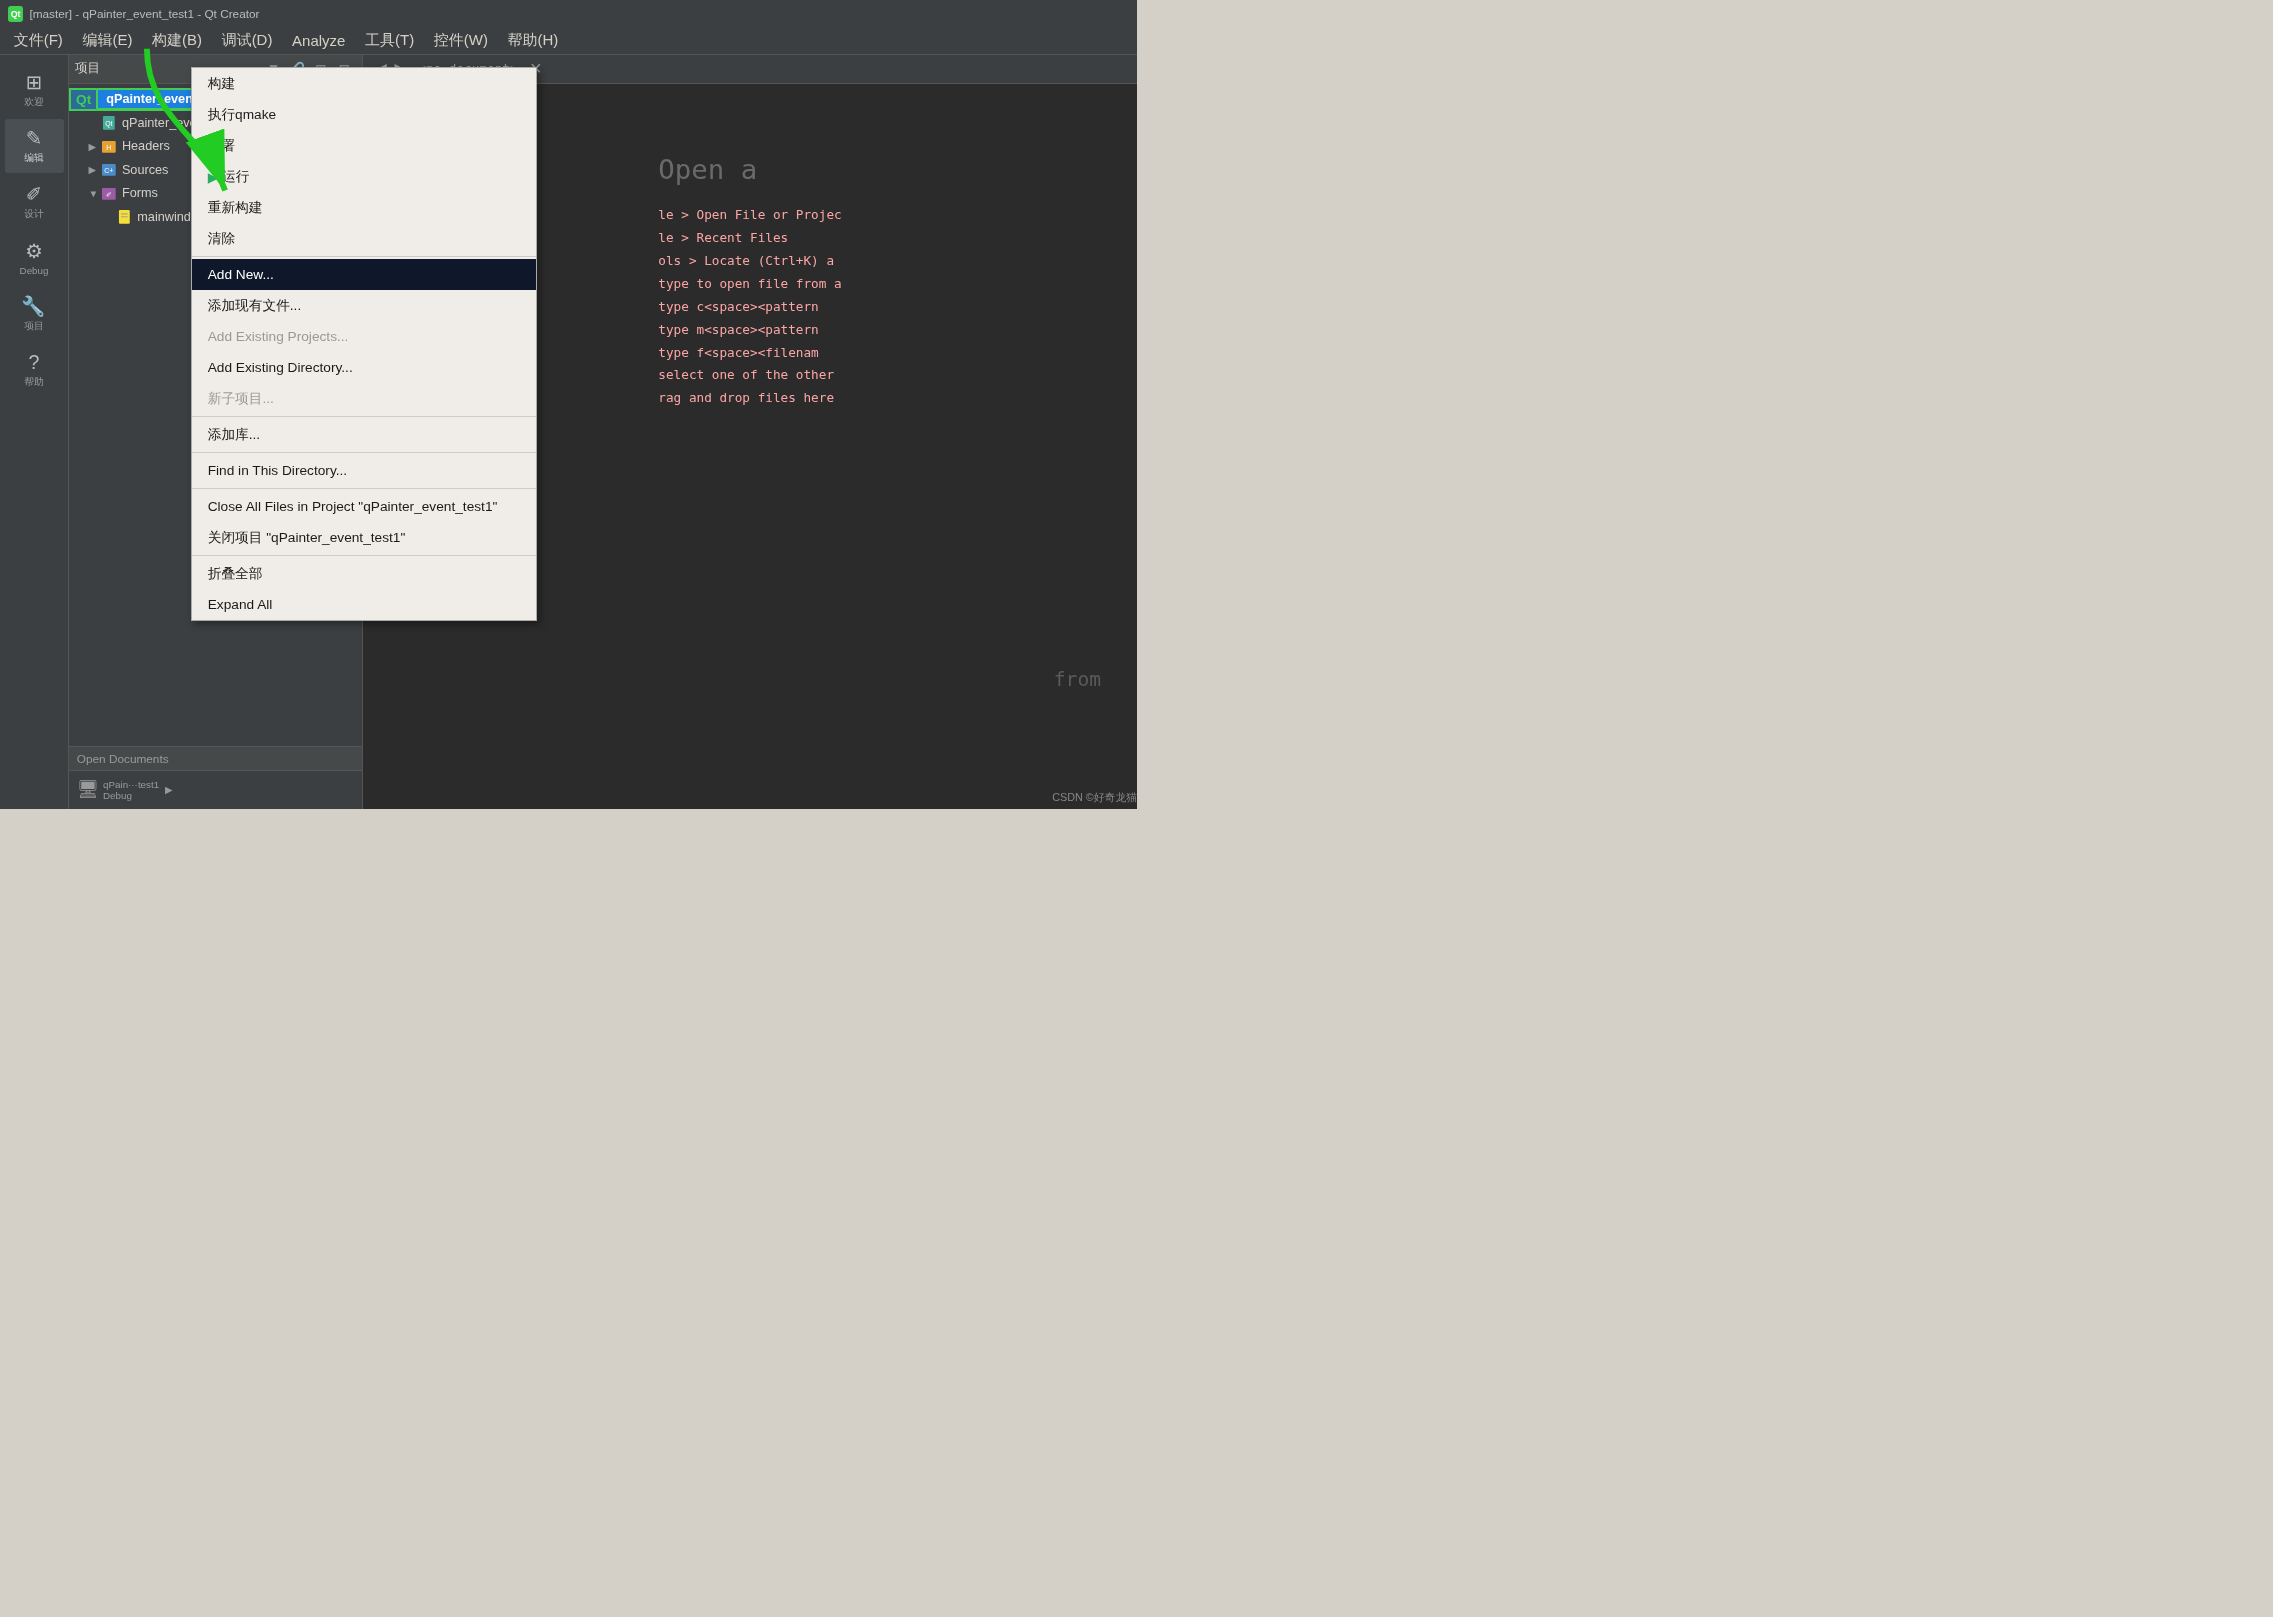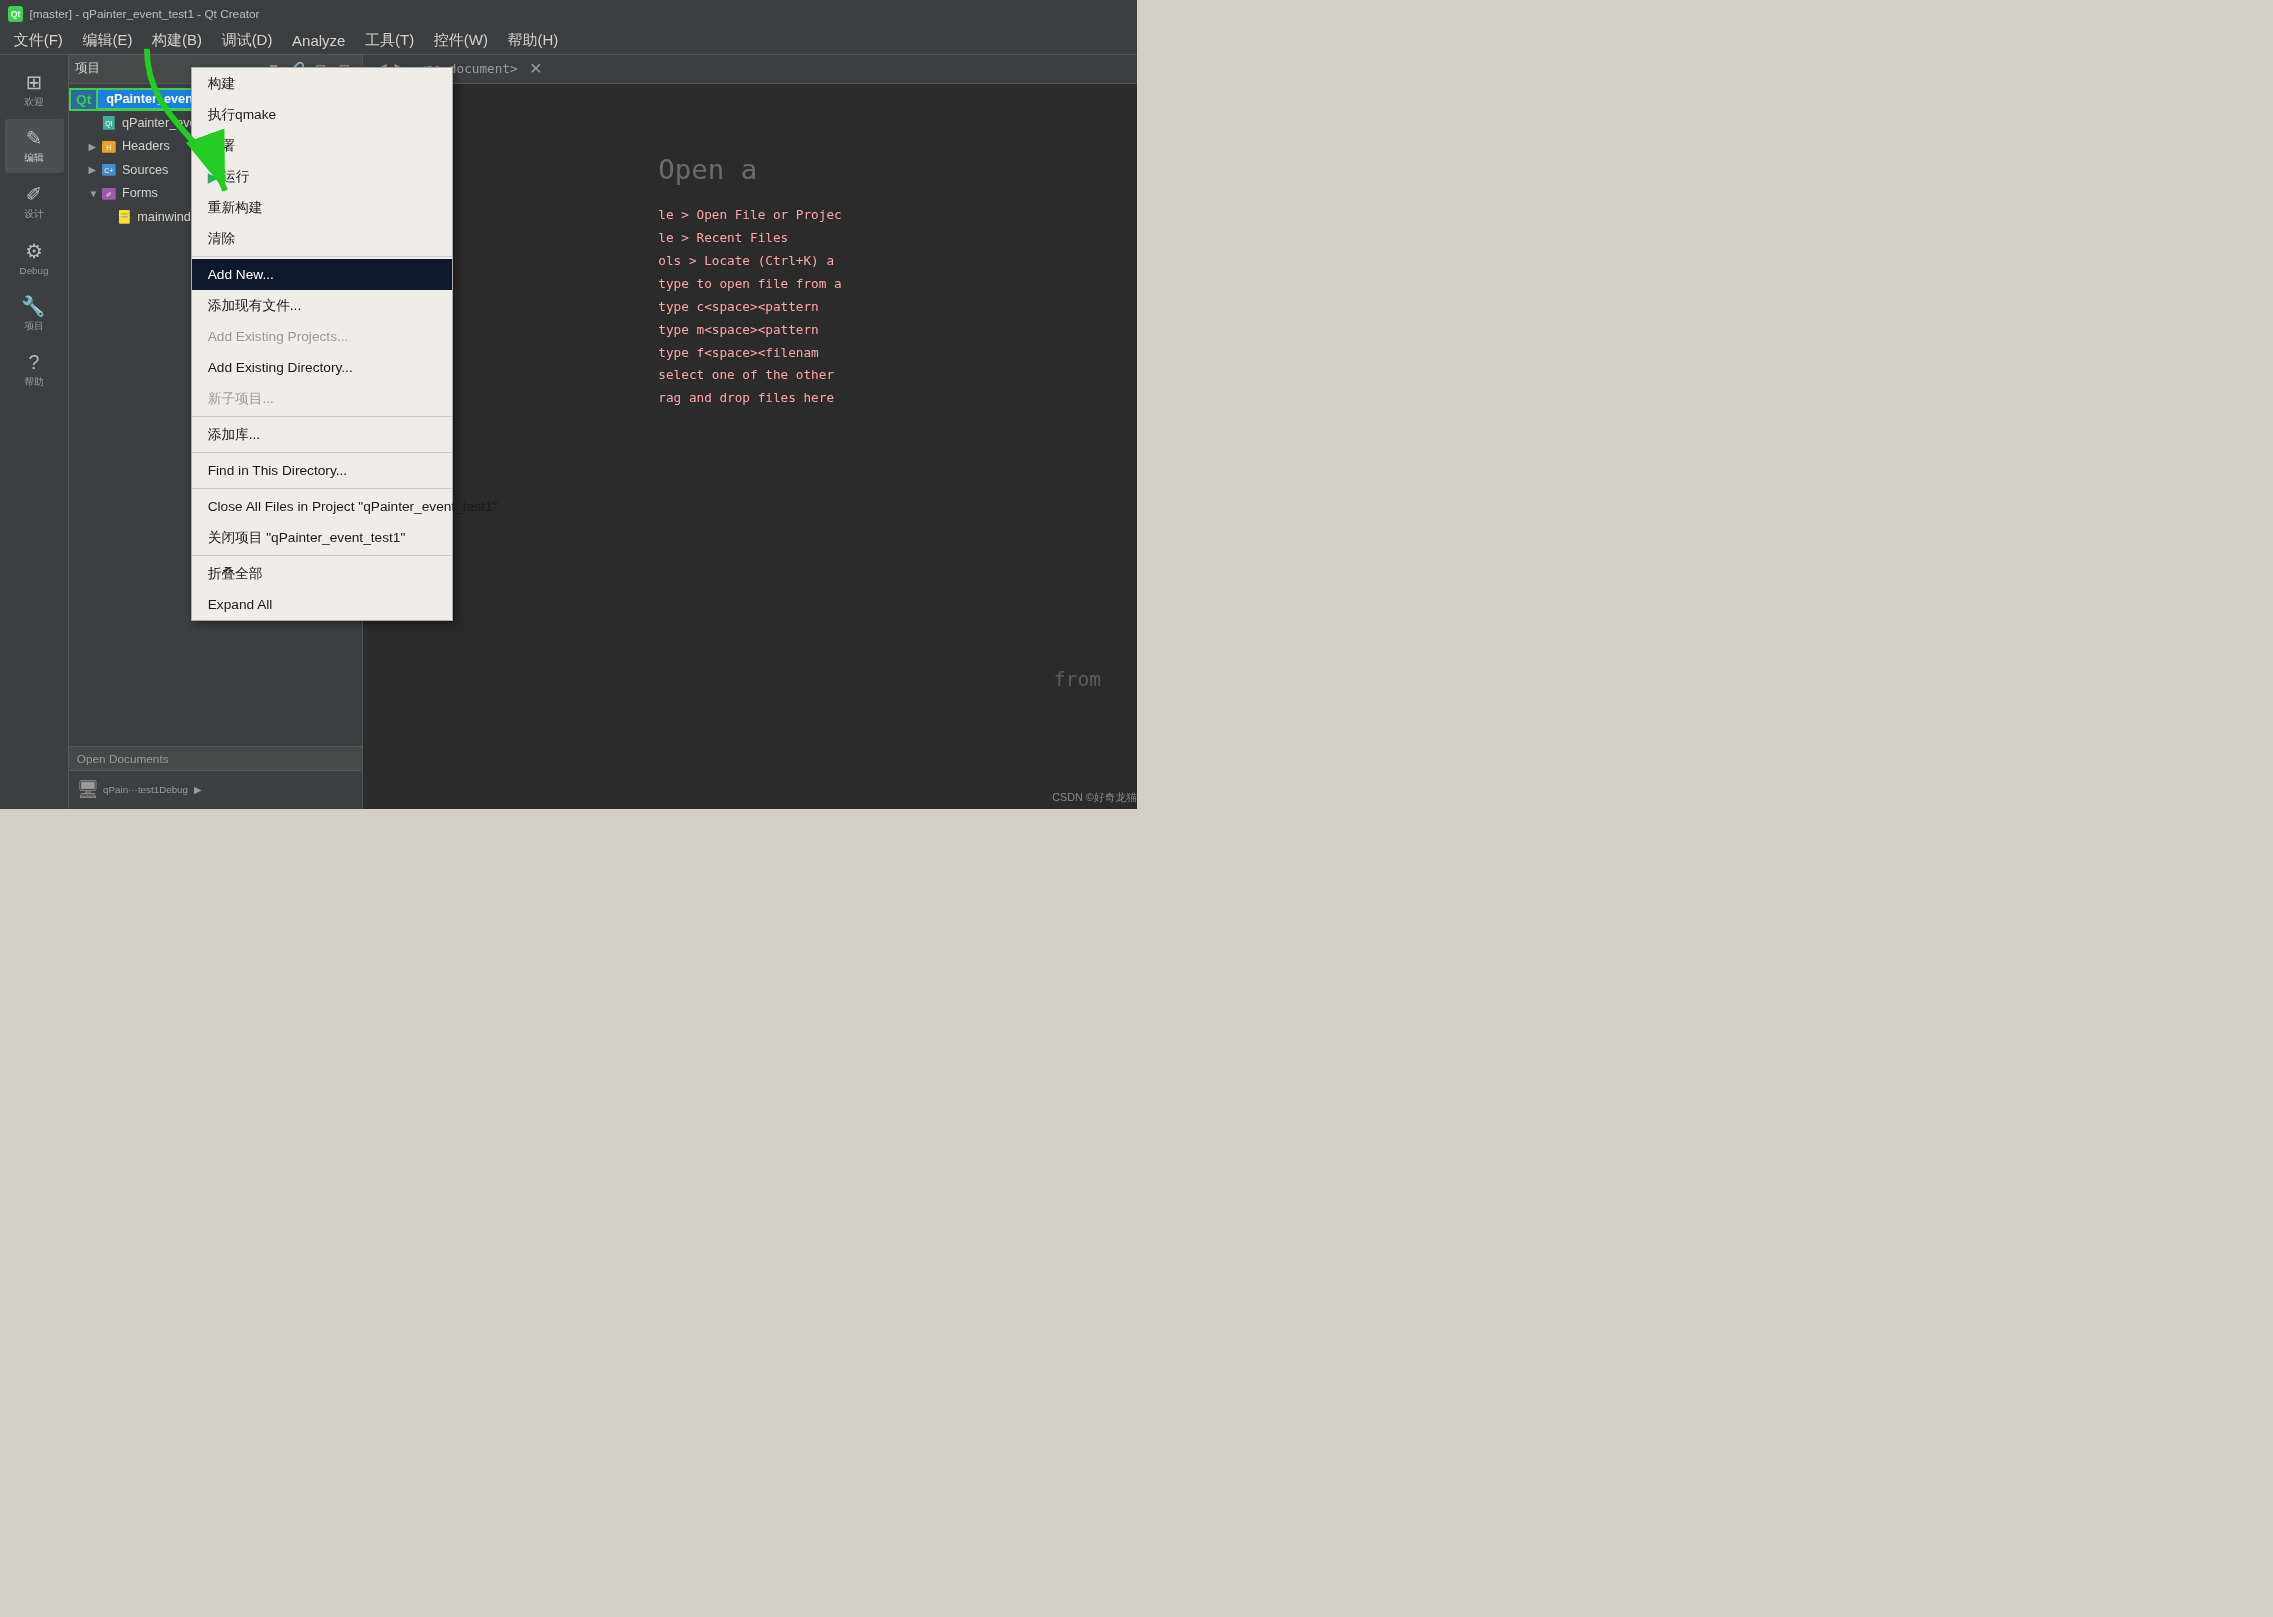--- a/index.html
+++ b/index.html
@@ -247,21 +247,21 @@
       font-size: 12.7px;
       color: #fca5a5;
       line-height: 1.8;
     }
 
     
     #context-menu {
       position: absolute;
       left: 191px;
       top: 67px;
-      width: 262px;
+      width: 346px;
       background: #f0ede8;
       border: 1px solid #aaa;
       box-shadow: 2.9px 2.9px 7.8px rgba(0,0,0,0.4);
       z-index: 100;
       font-size: 13.7px;
     }
     .ctx-item {
       height: 31px;
       display: flex;
       align-items: center;
@@ -441,21 +441,21 @@
       </div>
     </div>
 
     <div id="open-docs-label">
       <span>Open Documents</span>
     </div>
 
     <div id="bottom-tab">
       <div class="bottom-tab-item" style="flex-direction: row; gap: 3.9px; align-items: center;">
         <span style="font-size: 17.6px; color: #9a9a9a;">🖥</span>
-        <div style="display:flex; flex-direction: row; font-size: 9.8px; color: #9a9a9a;">
+        <div style="display:flex; flex-direction: column; font-size: 9.8px; color: #9a9a9a;">
           <span>qPain···test1</span>
           <span>Debug</span>
         </div>
         <span style="font-size: 9.8px; color: #9a9a9a; margin-left: 2px;">▶</span>
       </div>
     </div>
   </div>
 
   <div id="editor-area">
 

